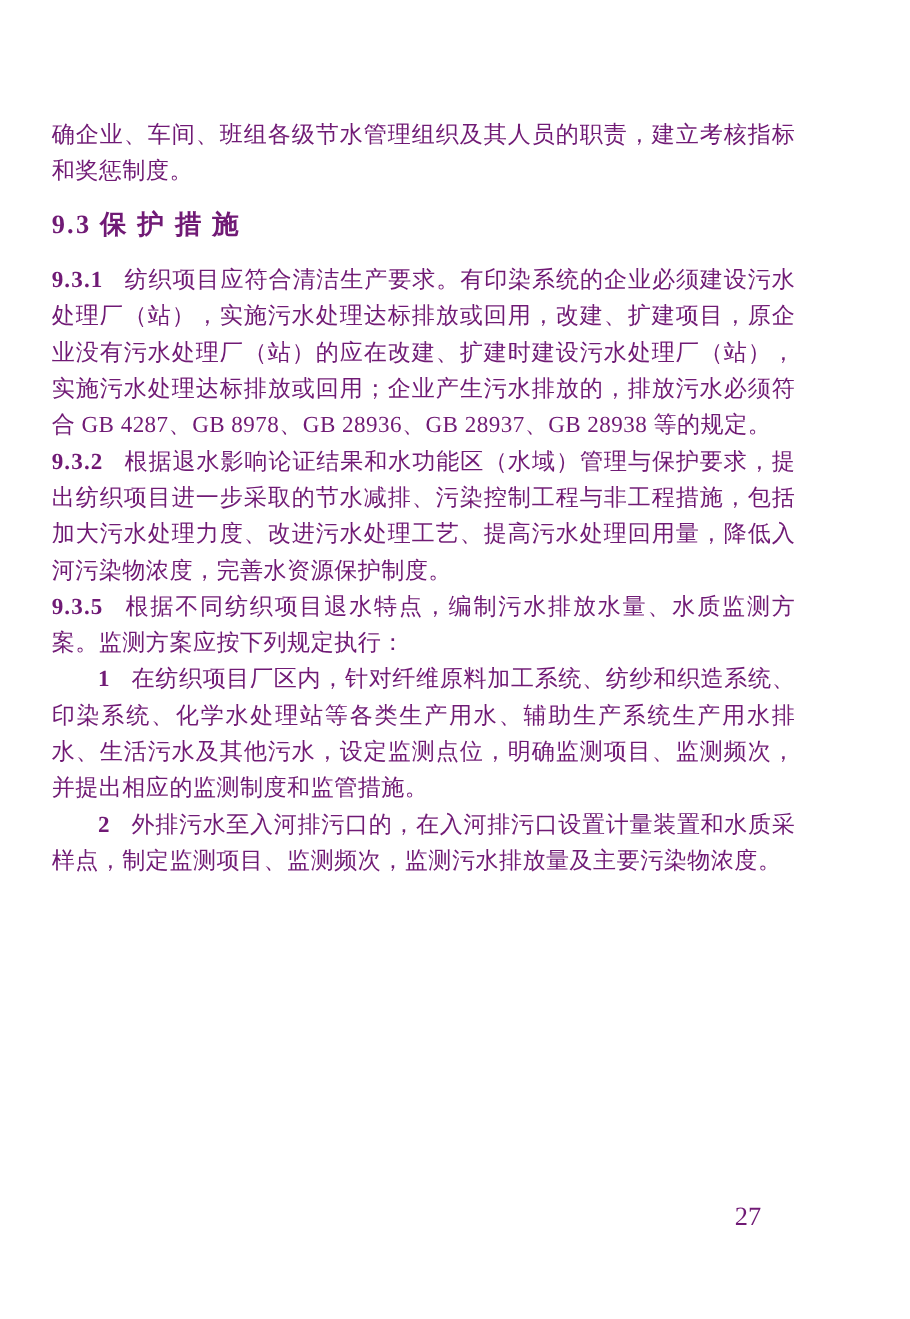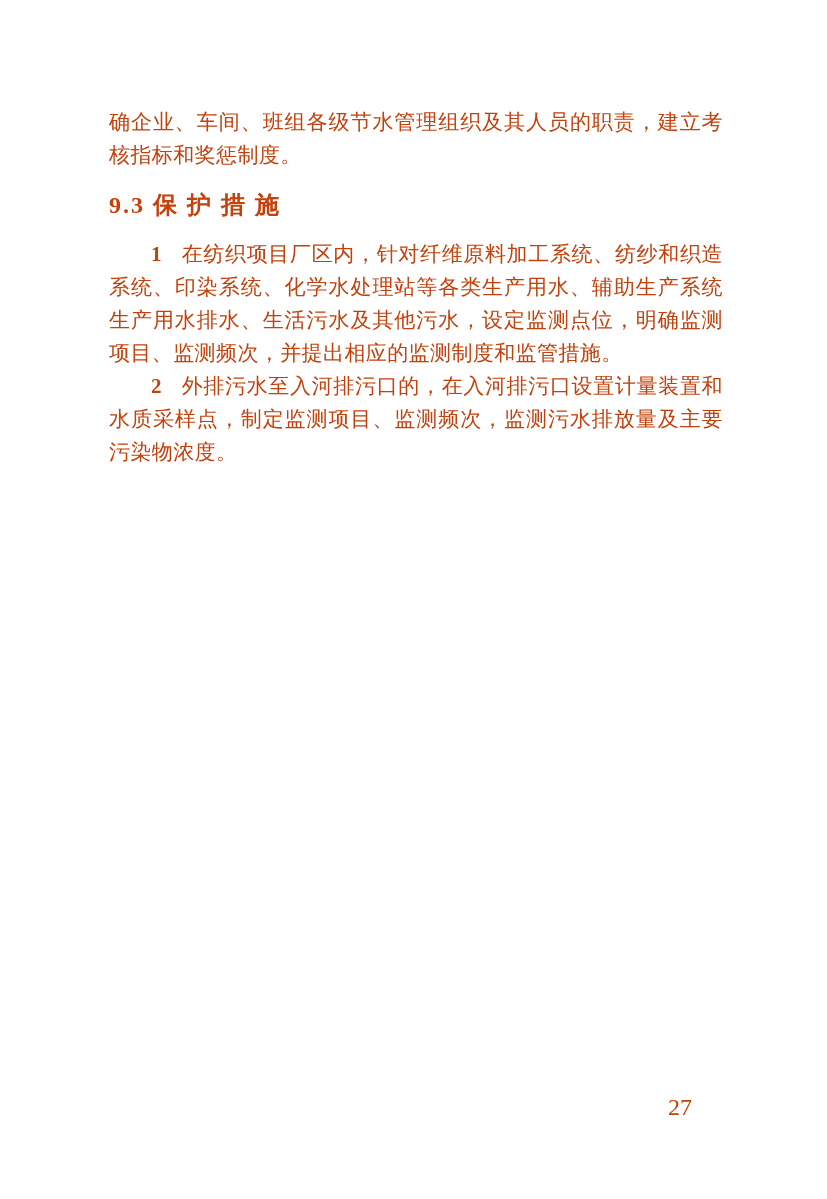--- a/index.html
+++ b/index.html
@@ -5,26 +5,26 @@
   html, body {
     margin: 0;
     padding: 0;
     background: #ffffff;
   }
   .page {
     position: relative;
     width: 827px;
     height: 1199px;
     box-sizing: border-box;
-    padding: 106px 104px 0 109px;
+    padding: 106px 104px 0 47px;
     background: #ffffff;
     font-family: "Liberation Serif", "DejaVu Serif", serif;
     font-size: 21px;
     line-height: 33px;
-    color: #c2410c;
+    color: #701a75;
     text-align: justify;
     letter-spacing: 0.4px;
     overflow: hidden;
   }
   .para {
     margin: 0;
     word-break: break-all;
   }
   .para.indent {
     text-indent: 2em;
@@ -56,24 +56,27 @@
 </style>
 </head>
 <body>
 
 <div class="page">
 
   <p class="para"><span>确企业、车间、班组各级节水管理组织及其人员的职责，建立考核指标和奖惩制度。</span></p>
 
   <h2 class="heading">9.3  保 护 措 施</h2>
 
+  <p class="para"><span class="clause-label">9.3.1</span><span class="clause-text">纺织项目应符合清洁生产要求。有印染系统的企业必须建设污水处理厂（站），实施污水处理达标排放或回用，改建、扩建项目，原企业没有污水处理厂（站）的应在改建、扩建时建设污水处理厂（站），实施污水处理达标排放或回用；企业产生污水排放的，排放污水必须符合 GB 4287、GB 8978、GB 28936、GB 28937、GB 28938 等的规定。</span></p>
+
+  <p class="para"><span class="clause-label">9.3.2</span><span class="clause-text">根据退水影响论证结果和水功能区（水域）管理与保护要求，提出纺织项目进一步采取的节水减排、污染控制工程与非工程措施，包括加大污水处理力度、改进污水处理工艺、提高污水处理回用量，降低入河污染物浓度，完善水资源保护制度。</span></p>
 
 
 
-
+  <p class="para"><span class="clause-label">9.3.5</span><span class="clause-text">根据不同纺织项目退水特点，编制污水排放水量、水质监测方案。监测方案应按下列规定执行：</span></p>
 
   <p class="para indent"><span class="clause-label">1</span><span class="clause-text">在纺织项目厂区内，针对纤维原料加工系统、纺纱和织造系统、印染系统、化学水处理站等各类生产用水、辅助生产系统生产用水排水、生活污水及其他污水，设定监测点位，明确监测项目、监测频次，并提出相应的监测制度和监管措施。</span></p>
 
   <p class="para indent"><span class="clause-label">2</span><span class="clause-text">外排污水至入河排污口的，在入河排污口设置计量装置和水质采样点，制定监测项目、监测频次，监测污水排放量及主要污染物浓度。</span></p>
 
 
   <div class="page-number">27</div>
 
 </div>
 

